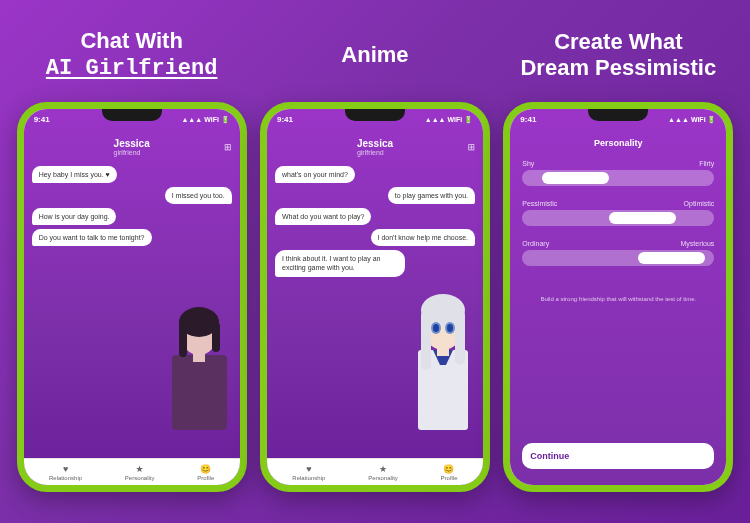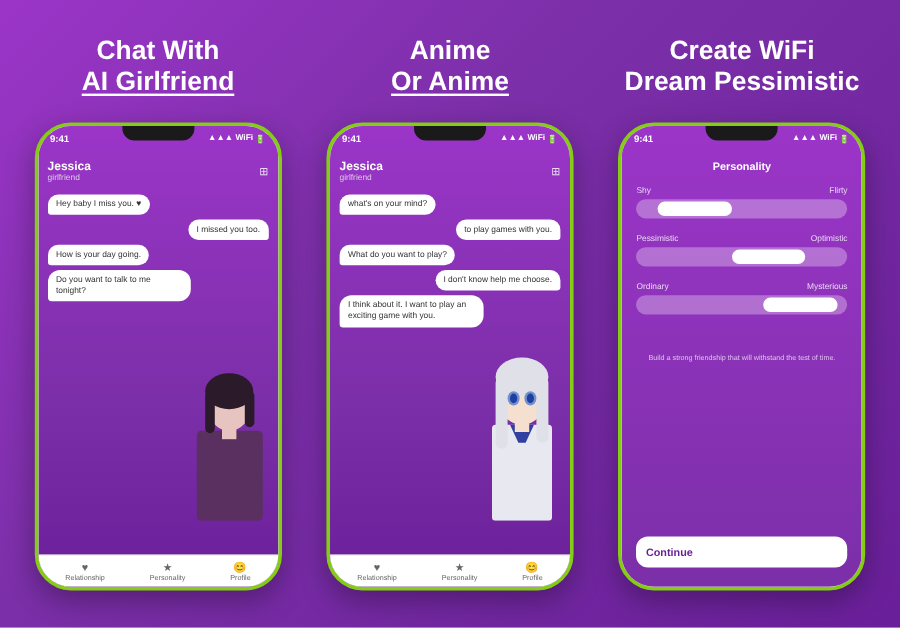--- a/index.html
+++ b/index.html
@@ -41,29 +41,30 @@
       margin-bottom: 12px;
       height: 70px;
       display: flex;
       align-items: center;
       justify-content: center;
     }
 
     .panel-title span.underline {
       text-decoration: underline;
       text-underline-offset: 3px;
+      font-family: Liberation Mono, monospace;
     }
 
     
     .phone {
-      width: 206px;
+      width: 230px;
       height: 390px;
       background: white;
       border-radius: 30px;
-      border: 3px solid #84cc16;
+      border: 7px solid #84cc16;
       overflow: hidden;
       position: relative;
       box-shadow: 0 8px 24px rgba(0,0,0,0.3);
     }
 
     .phone-notch {
       width: 60px;
       height: 12px;
       background: #1a1a1a;
       border-radius: 0 0 10px 10px;
@@ -242,21 +243,21 @@
       border-radius: 10px;
       padding: 8px;
       font-size: 9px;
       font-weight: 700;
       width: calc(100% - 24px);
     }
 
     .header-bar {
       display: flex;
       align-items: center;
-      justify-content: flex-start;
+      justify-content: center;
       padding: 14px 8px 4px;
       position: relative;
     }
 
     .header-filter-icon {
       position: absolute;
       right: 8px;
       color: rgba(255,255,255,0.8);
       font-size: 9px;
     }
@@ -327,21 +328,20 @@
           </div>
         </div>
       </div>
     </div>
   </div>
 
   <div class="panel">
     <div class="panel-title">
       <div>
         <div>Anime</div>
-        <div><span class="underline">Or Anime</span></div>
       </div>
     </div>
     <div class="phone">
       <div class="phone-notch"></div>
       <div class="phone-screen">
         <div class="status-bar">
           <span>9:41</span>
           <div class="status-icons">
             <span>▲▲▲</span>
             <span>WiFi</span>
@@ -398,21 +398,21 @@
             <span>Profile</span>
           </div>
         </div>
       </div>
     </div>
   </div>
 
   <div class="panel">
     <div class="panel-title">
       <div>
-        <div>Create WiFi</div>
+        <div>Create What</div>
         <div>Dream Pessimistic</div>
       </div>
     </div>
     <div class="phone">
       <div class="phone-notch"></div>
       <div class="phone-screen personality-screen">
         <div class="status-bar">
           <span>9:41</span>
           <div class="status-icons">
             <span>▲▲▲</span>

